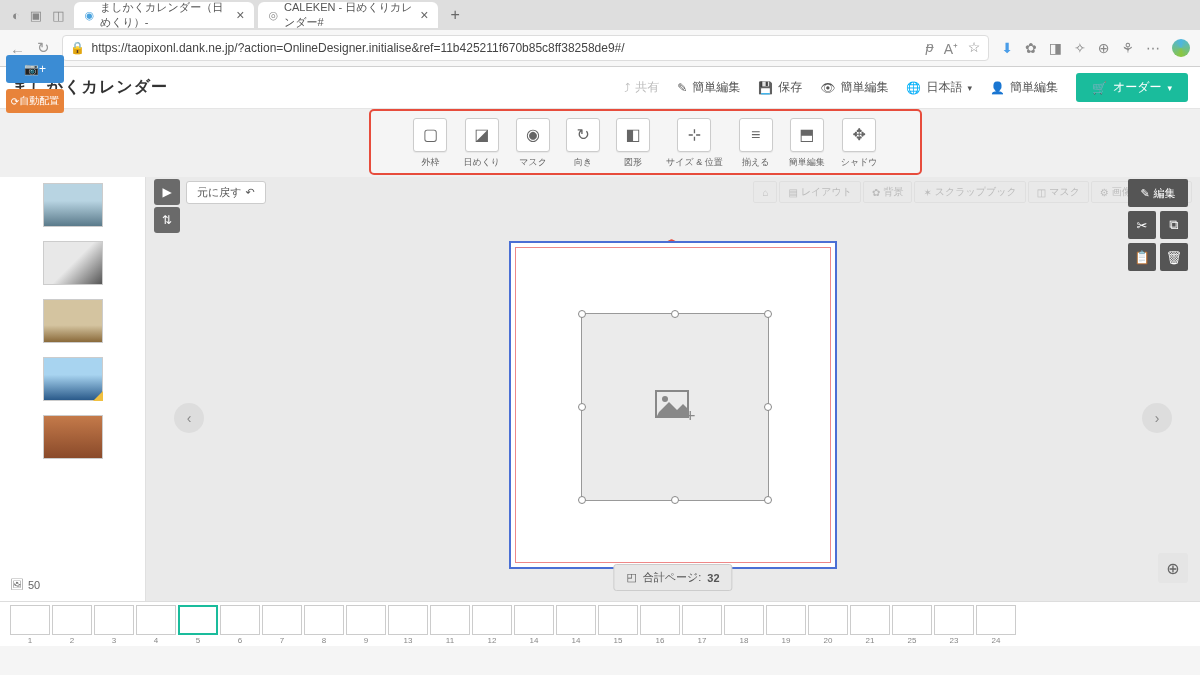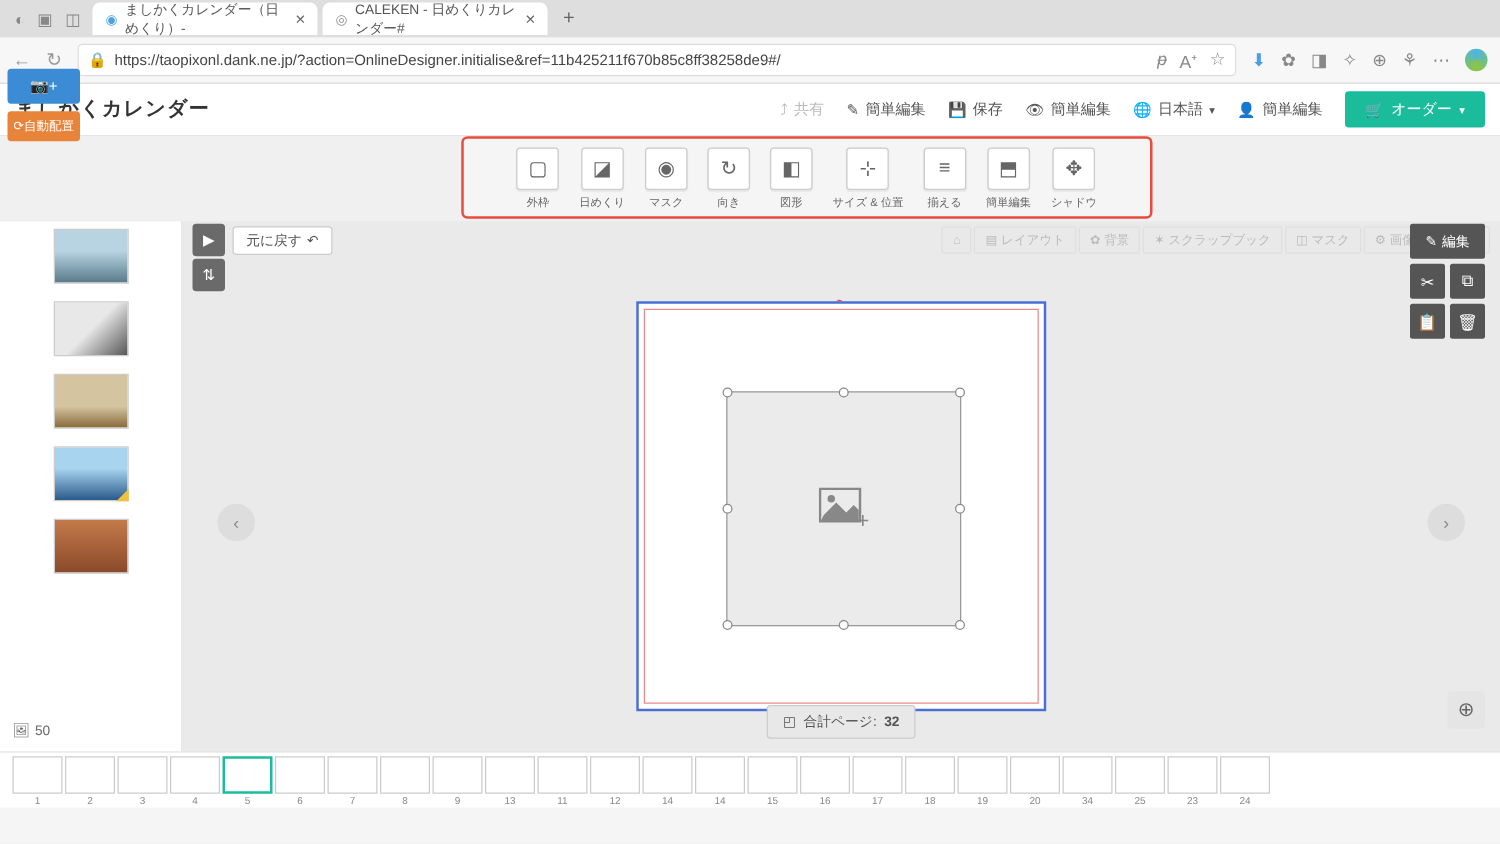--- a/index.html
+++ b/index.html
@@ -413,21 +413,21 @@
     <div class="page-thumb">
       <div class="page-thumb-box"></div>
       <div class="page-thumb-num">19</div>
     </div>
     <div class="page-thumb">
       <div class="page-thumb-box"></div>
       <div class="page-thumb-num">20</div>
     </div>
     <div class="page-thumb">
       <div class="page-thumb-box"></div>
-      <div class="page-thumb-num">34</div>
+      <div class="page-thumb-num">21</div>
     </div>
     <div class="page-thumb">
       <div class="page-thumb-box"></div>
       <div class="page-thumb-num">25</div>
     </div>
     <div class="page-thumb">
       <div class="page-thumb-box"></div>
       <div class="page-thumb-num">23</div>
     </div>
     <div class="page-thumb">

